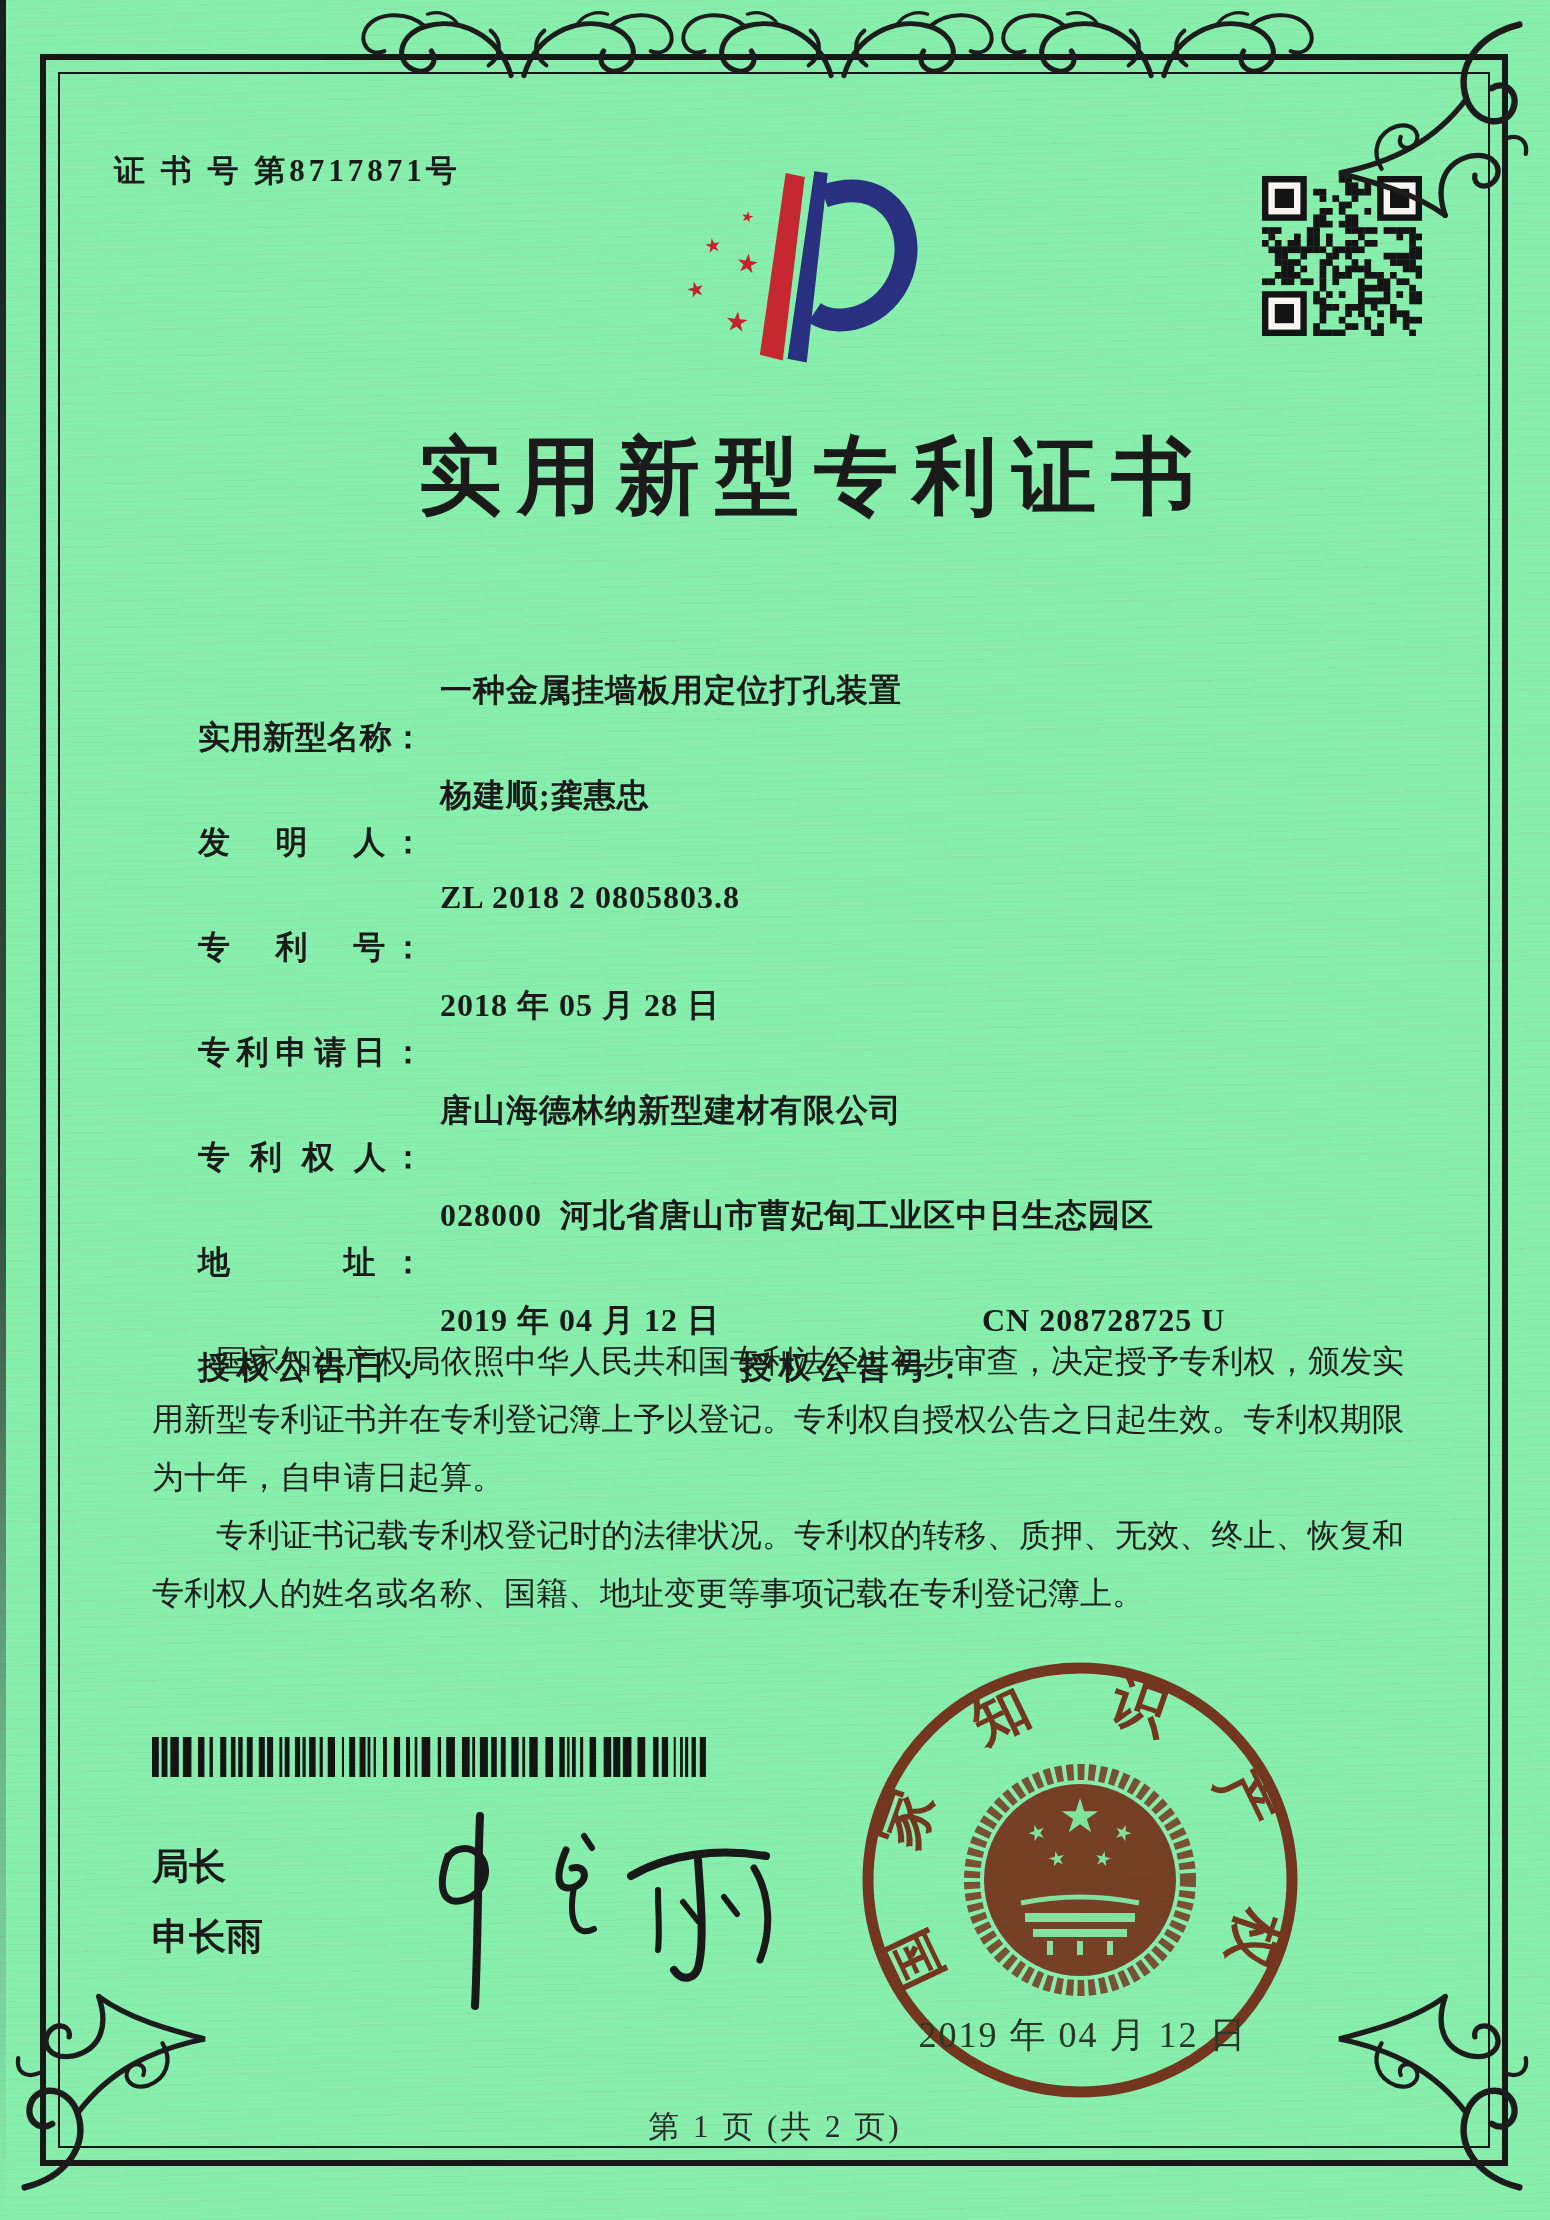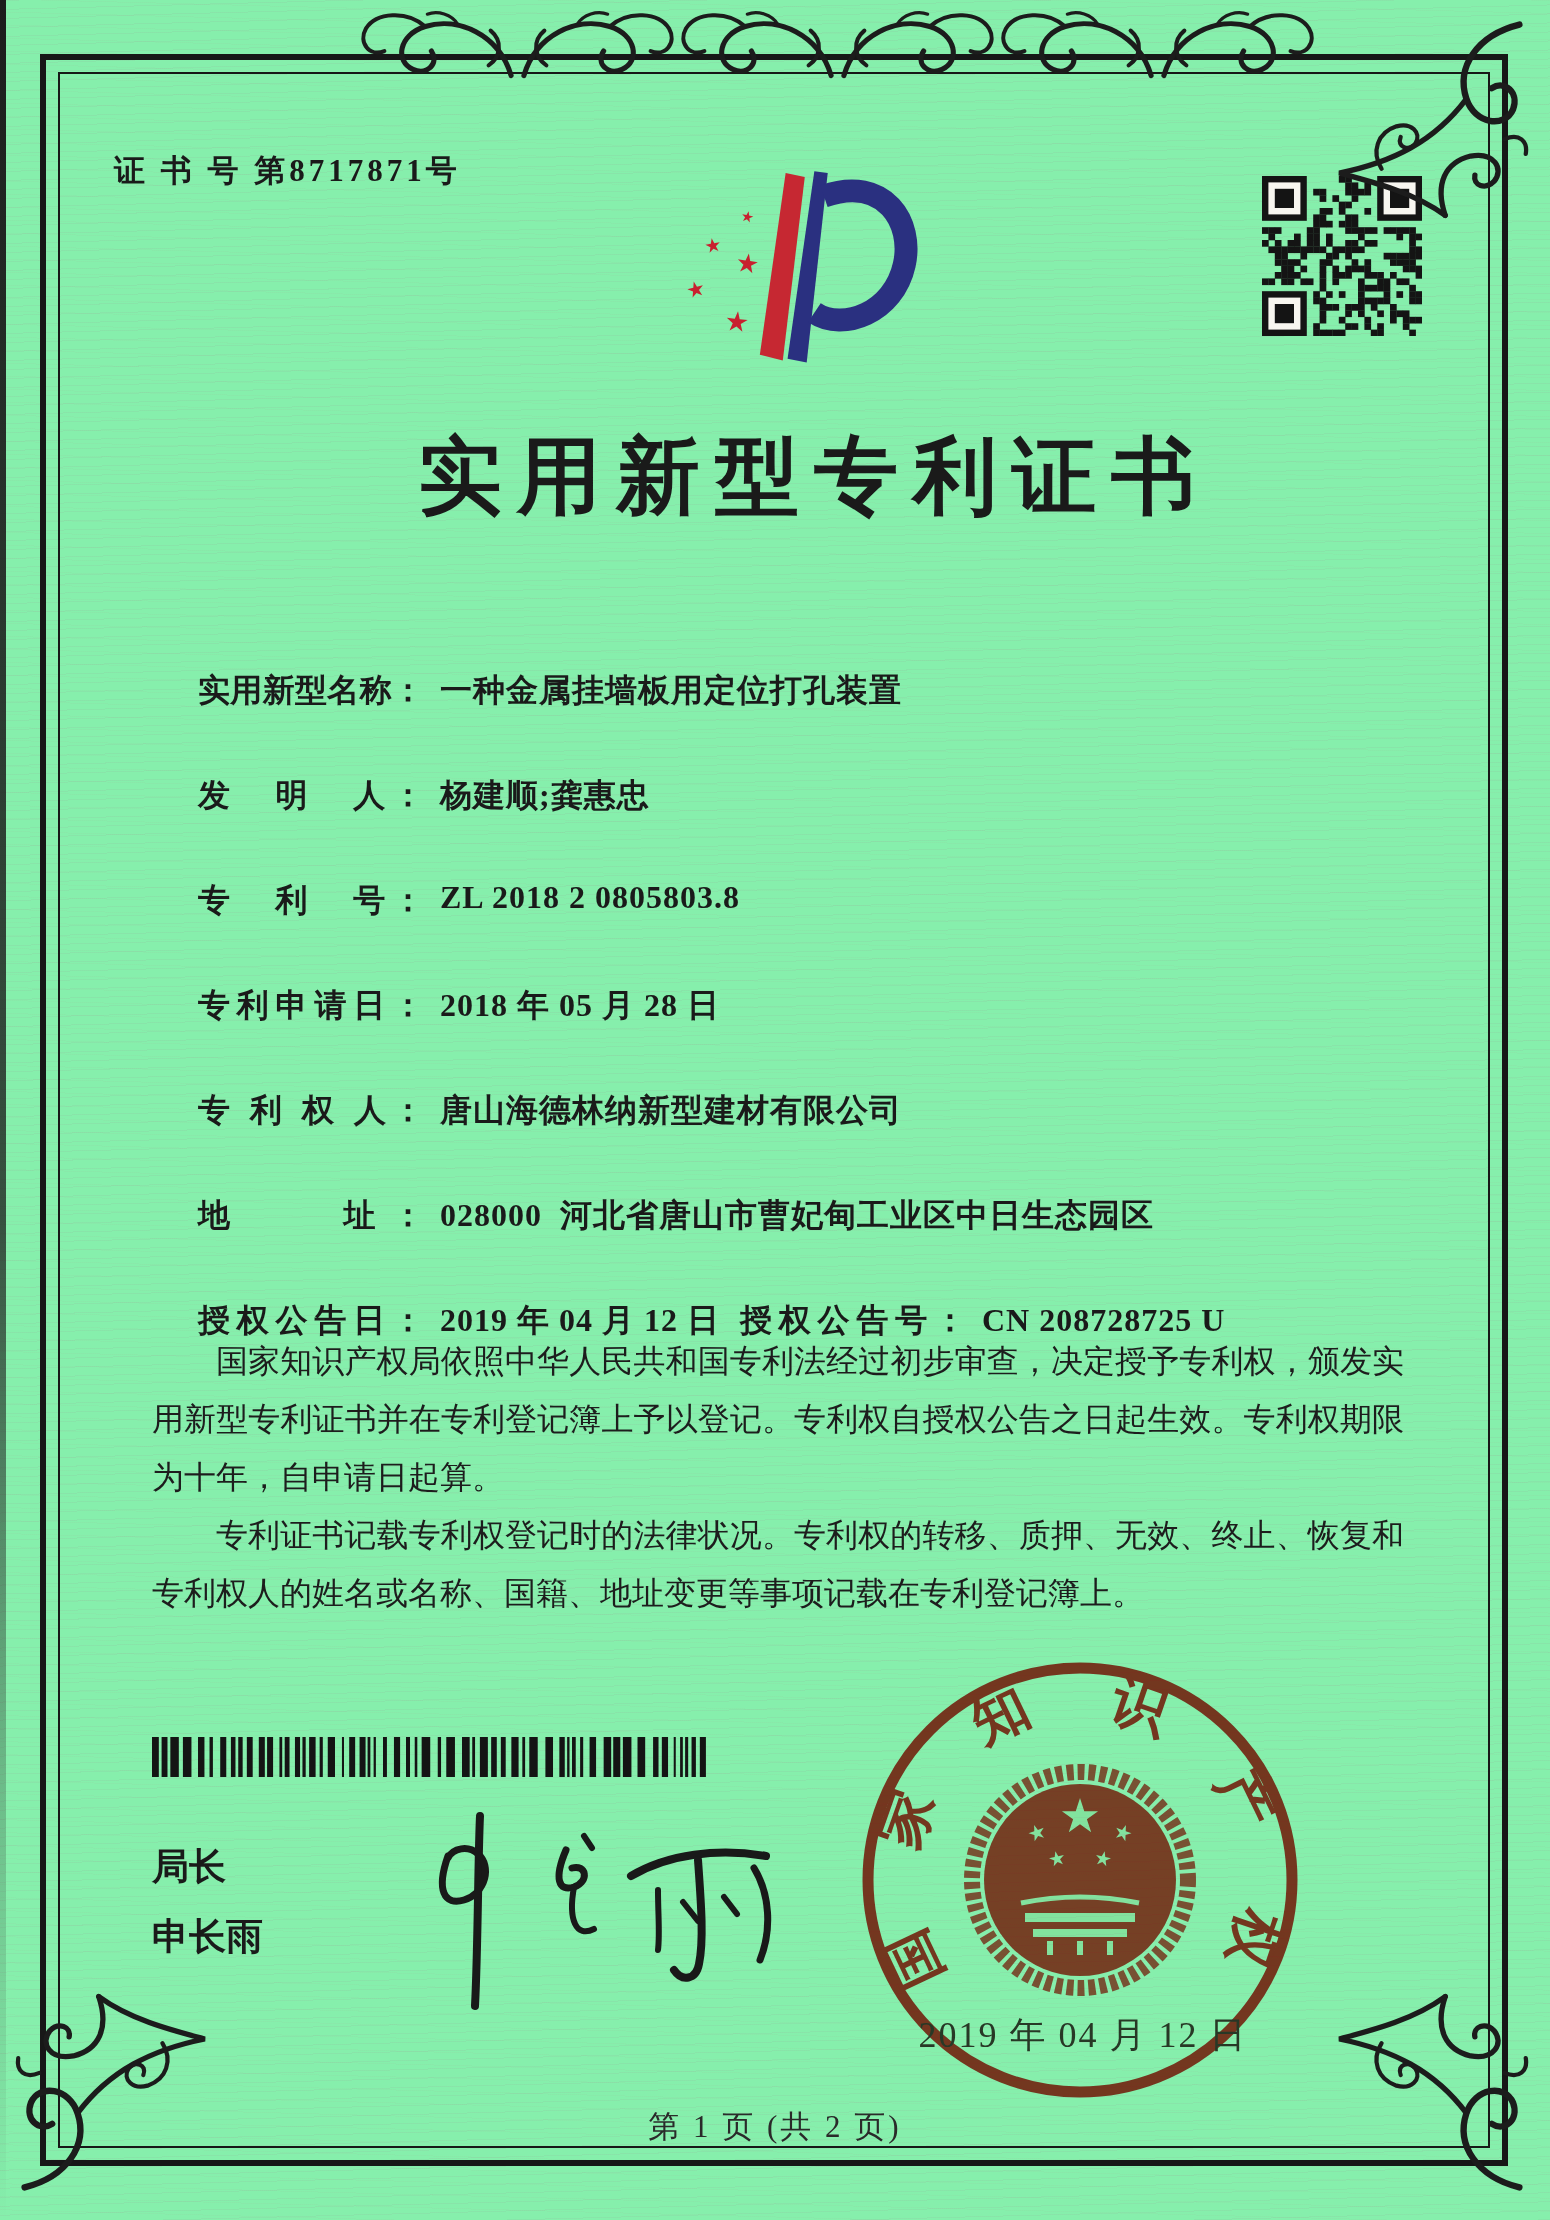--- a/index.html
+++ b/index.html
@@ -25,21 +25,21 @@
   .orn{position:absolute;z-index:3;}
   .cert-no{position:absolute;left:114px;top:150px;font-size:31px;letter-spacing:4px;
     font-weight:600;white-space:pre;z-index:2;}
   .logo{position:absolute;left:625px;top:138px;width:306px;height:250px;z-index:2;}
   .qr{position:absolute;left:1262px;top:176px;width:160px;height:160px;z-index:2;}
   .title{position:absolute;left:0;top:420px;width:100%;text-align:center;
     font-size:84px;font-weight:bold;letter-spacing:15px;z-index:2;padding-left:39px;}
   .fields{position:absolute;left:150px;top:632px;width:1276px;z-index:2;}
   .frow{height:105px;font-size:32px;font-weight:600;white-space:pre-wrap;}
   .flabel{display:inline-block;width:226px;text-align:justify;text-align-last:justify;
-    margin-right:16px;vertical-align:top;}
+    margin-right:16px;vertical-align:top;margin-top:47px;}
   .fvalue{letter-spacing:1px;}
   .grant-date{display:inline-block;width:300px;}
   .body-text{position:absolute;left:152px;top:1332px;width:1252px;font-size:32px;
     line-height:58px;text-align:justify;color:#1d1d1d;z-index:2;}
   .body-text p{margin:0;text-indent:2em;}
   .barcode{position:absolute;left:150px;top:1737px;width:562px;height:40px;z-index:2;}
   .sig-title{position:absolute;left:152px;top:1842px;font-size:37px;font-weight:600;z-index:2;}
   .sig-name{position:absolute;left:152px;top:1912px;font-size:37px;font-weight:600;z-index:2;}
   .autograph{position:absolute;left:368px;top:1798px;width:430px;height:225px;z-index:2;}
   .seal{position:absolute;left:845px;top:1645px;width:470px;height:470px;z-index:4;

